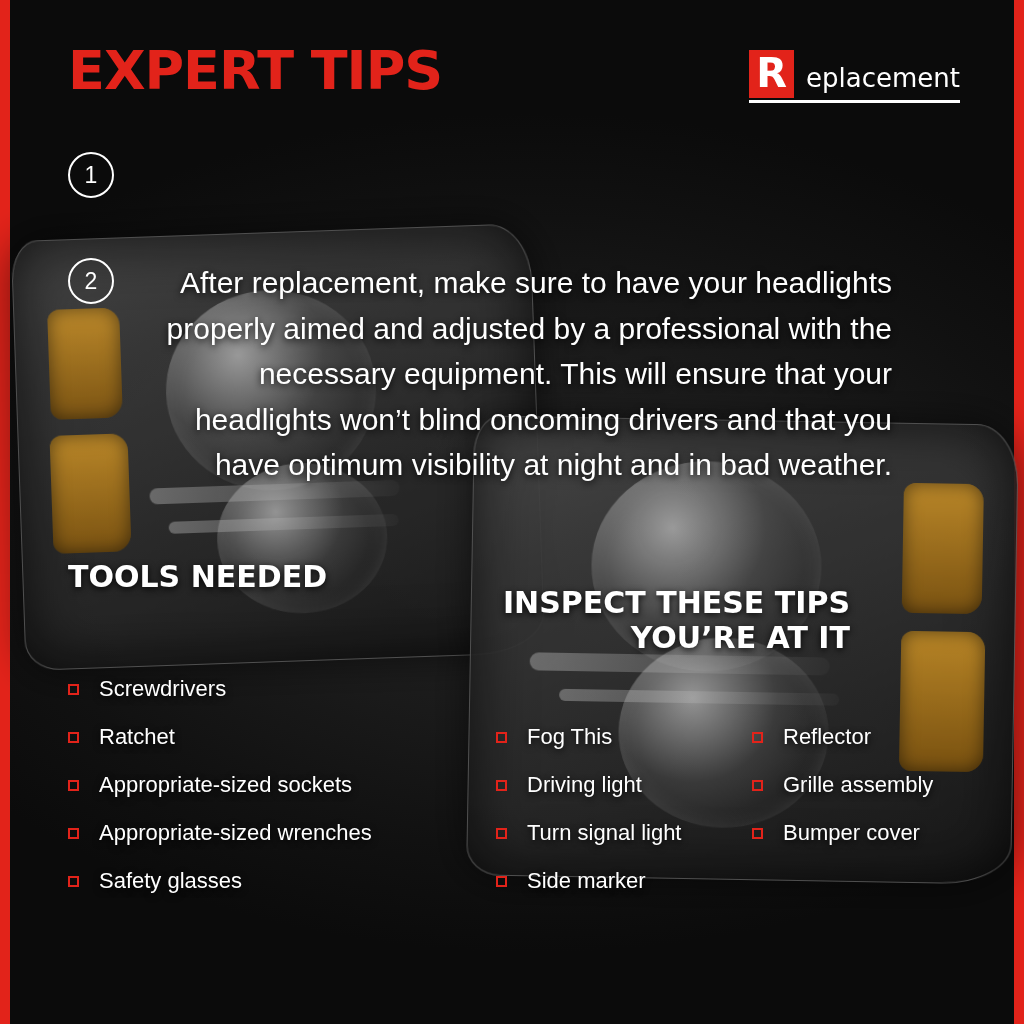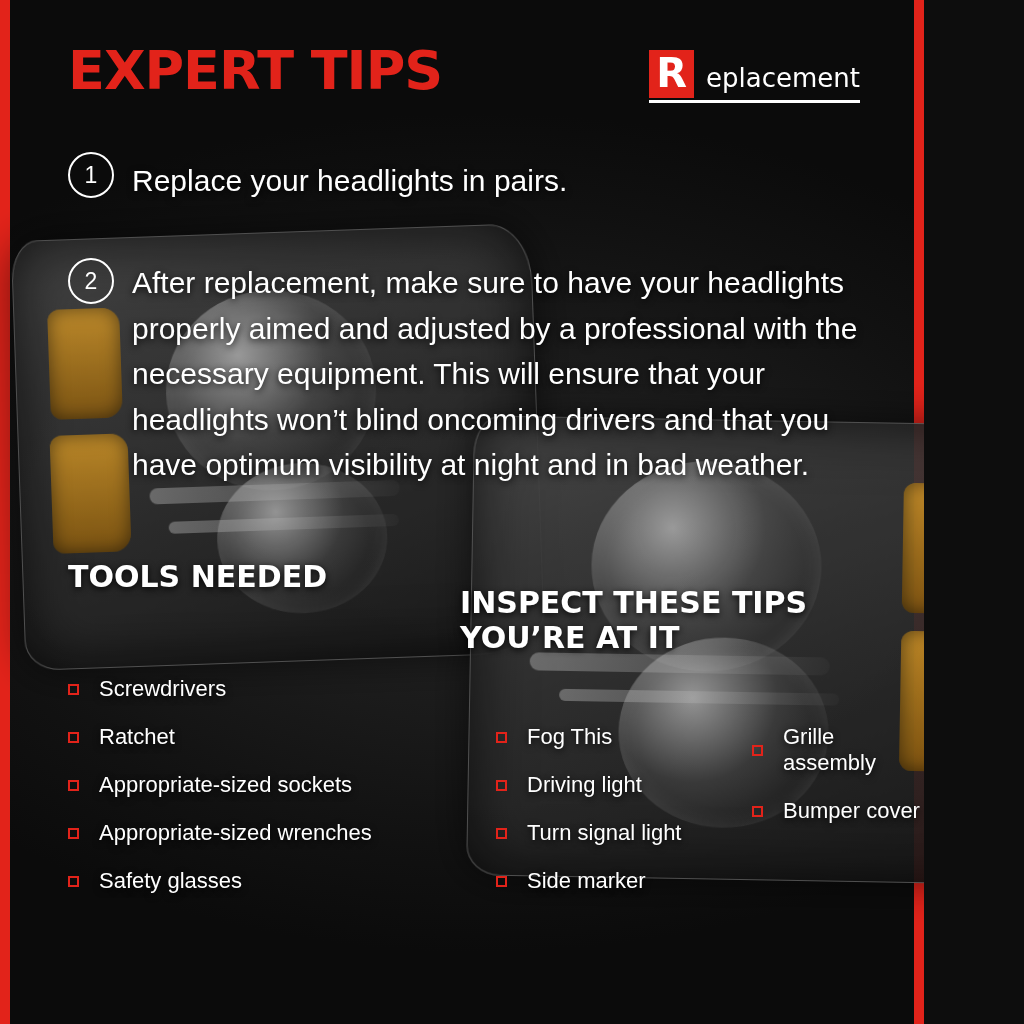--- a/index.html
+++ b/index.html
@@ -4,24 +4,25 @@
 <style>
   * { box-sizing: border-box; margin: 0; padding: 0; }
   html, body {
     width: 1024px; height: 1024px;
     background: #0d0d0d;
     font-family: "Liberation Sans", sans-serif;
     overflow: hidden;
   }
   #page {
     position: relative;
-    width: 924px; height: 1024px;
+    width: 1024px; height: 1024px;
     background:
       radial-gradient(ellipse 700px 420px at 52% 52%, #262626 0%, #1a1a1a 45%, #111 75%, #0b0b0b 100%);
     overflow: hidden;
+    text-align: right;
   }
   
   .edge-bar {
     position: absolute; top: 0; bottom: 0; width: 10px;
     background: #e2231a;
   }
   .edge-left { left: 0; }
   .edge-right { right: 0; }
 
   
@@ -169,21 +170,20 @@
 
     <div class="title">EXPERT TIPS</div>
 
     <div class="brand">
       <span class="brand-r">R</span>
       <span class="brand-rest">eplacement</span>
     </div>
 
     <div class="tip tip-1">
       <div class="bullet-num">1</div>
-      <div class="tip-text">Replace your headlights in pairs.</div>
     </div>
 
     <div class="tip tip-2">
       <div class="bullet-num">2</div>
       <div class="tip-text">After replacement, make sure to have your headlights properly aimed and adjusted by a professional with the necessary equipment. This will ensure that your headlights won’t blind oncoming drivers and that you have optimum visibility at night and in bad weather.</div>
     </div>
 
     <div class="sec-head sec-tools">TOOLS NEEDED</div>
     <ul class="list list-tools">
       <li>
@@ -223,20 +223,24 @@
           <span>Turn signal light</span>
         </li>
       <li>
           <span class="chk"></span>
           <span>Side marker</span>
         </li>
     </ul>
     <ul class="list list-insp-b">
       <li>
           <span class="chk"></span>
+          <span>Reflector</span>
+        </li>
+      <li>
+          <span class="chk"></span>
           <span>Grille assembly</span>
         </li>
       <li>
           <span class="chk"></span>
           <span>Bumper cover</span>
         </li>
     </ul>
 
   </div>
 </div>

